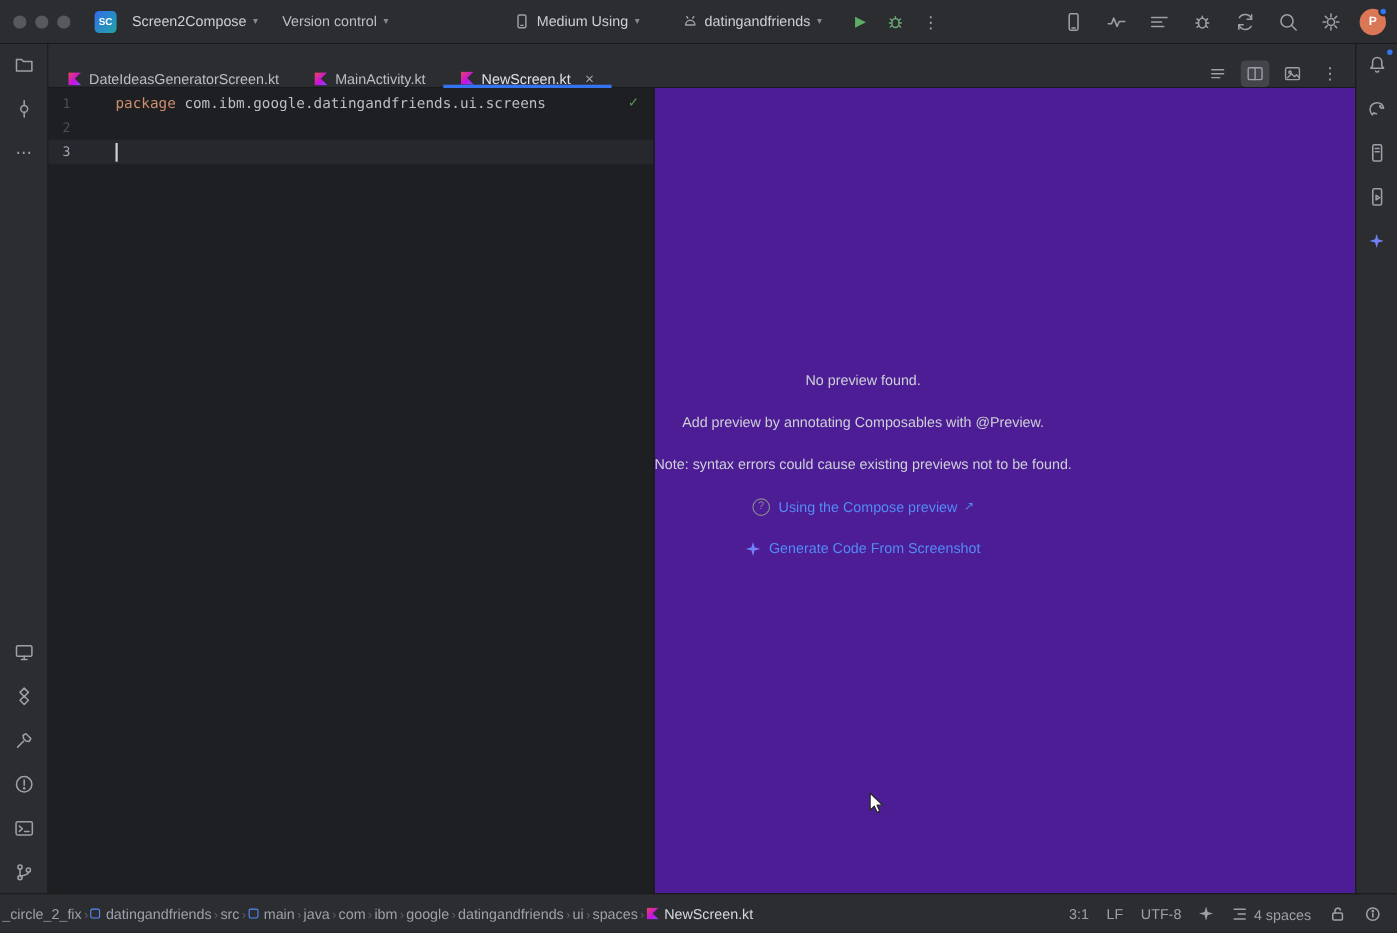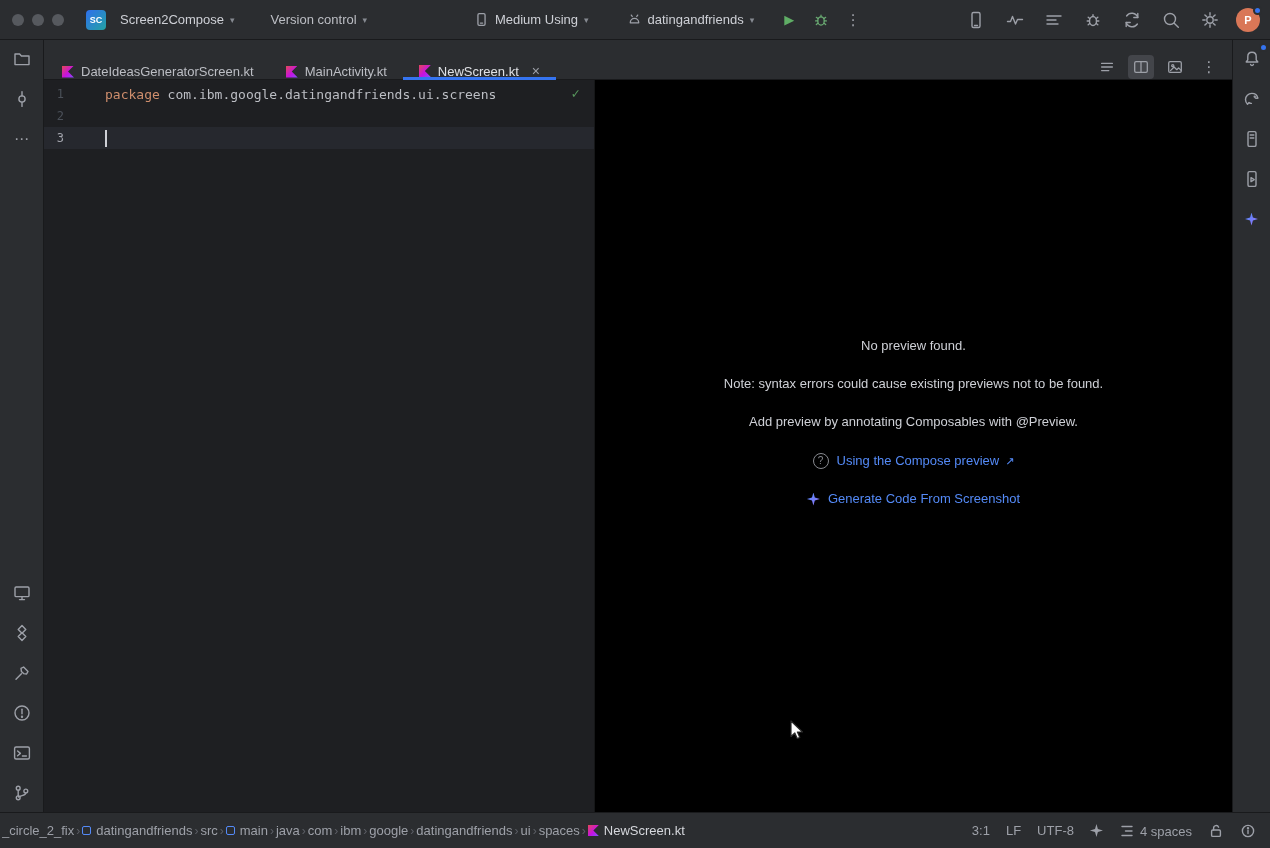--- a/index.html
+++ b/index.html
@@ -48,21 +48,21 @@
 .code-line{display:flex;align-items:center;height:22px}
 .code-line.current{background:#26282e}
 .gutter{flex:0 0 20px;text-align:right;color:#4b5059;font-size:12px}
 .code-line.current .gutter{color:#a1a3ab}
 .code-body{margin-left:41px;display:flex;white-space:pre}
 .kw{color:#cf8e6d}
 .code-rest{color:#bcbec4}
 .caret{width:2px;height:17px;background:#ced0d6}
 .inspect-check{position:absolute;top:5px;right:14px;color:#57965c;font-size:14px}
 
-.preview-pane{flex:1;background:#000000;display:flex;flex-direction:column;align-items:center}
+.preview-pane{flex:1;background:#4c1d95;display:flex;flex-direction:column;align-items:flex-start}
 .preview-msgs{padding-top:256px;display:flex;flex-direction:column;align-items:center;gap:18px}
 .pv-text{color:#ced0d6;line-height:20px}
 .pv-link-row{display:flex;align-items:center;gap:8px;line-height:20px}
 .pv-link{color:#548af7}
 .help-circ{width:16px;height:16px;border:1.2px solid #87898f;border-radius:50%;color:#87898f;font-size:10px;display:flex;align-items:center;justify-content:center;flex:0 0 16px}
 .ext-arrow{color:#548af7;font-size:11px;align-self:flex-start;margin-top:1px;margin-left:-2px}
 .star4{width:13px;height:13px;flex:0 0 13px;clip-path:polygon(50% 0,61% 39%,100% 50%,61% 61%,50% 100%,39% 61%,0 50%,39% 39%);background:linear-gradient(135deg,#4d8bf8,#9b72f9)}
 .star4.gray{background:#9da0a8}
 
 
@@ -86,21 +86,21 @@
     <div class="traffic">
       <span class="tl"></span>
       <span class="tl"></span>
       <span class="tl"></span>
     </div>
     <span class="app-badge">SC</span>
     <button class="tb-sel">
       <span>Screen2Compose</span>
       <span class="chev">▾</span>
     </button>
-    <button class="tb-sel" style="margin-left:14px;color:#bcbec4">
+    <button class="tb-sel" style="color:#bcbec4">
       <span>Version control</span>
       <span class="chev">▾</span>
     </button>
 
     <div class="flex-sp"></div>
 
     <button class="tb-sel">
       <svg class="si" width="15" height="15" viewBox="0 0 16 16">
           <rect x="4.2" y="1.8" width="7.6" height="12.4" rx="1.4"></rect>
           <path d="M6.8 11.8h2.4"></path>
@@ -296,22 +296,22 @@
           <div class="code-line current">
             <span class="gutter">3</span>
             <span class="code-body"><span class="caret"></span></span>
           </div>
           <button class="inspect-check">✓</button>
         </section>
 
         <section class="preview-pane">
           <div class="preview-msgs">
             <div class="pv-text">No preview found.</div>
+            <div class="pv-text">Add preview by annotating Composables with @Preview.</div>
             <div class="pv-text">Note: syntax errors could cause existing previews not to be found.</div>
-            <div class="pv-text">Add preview by annotating Composables with @Preview.</div>
             <div class="pv-link-row">
               <span class="help-circ">?</span>
               <a class="pv-link">Using the Compose preview</a>
               <span class="ext-arrow">↗</span>
             </div>
             <div class="pv-link-row">
               <span class="star4"></span>
               <a class="pv-link">Generate Code From Screenshot</a>
             </div>
           </div>

